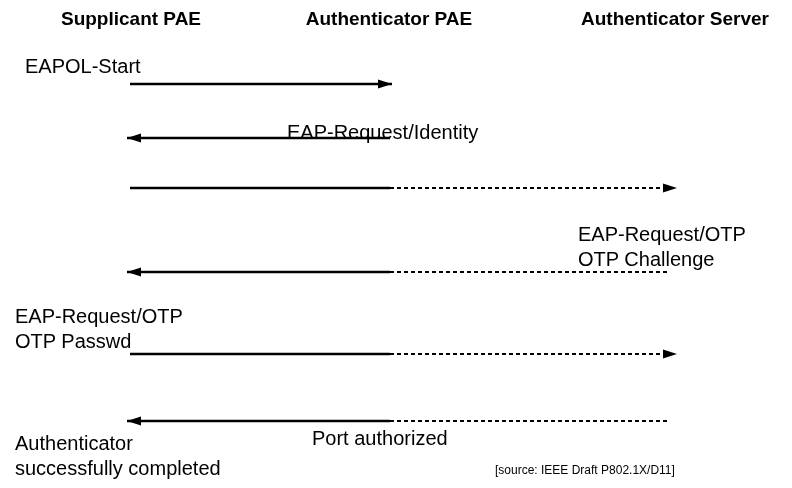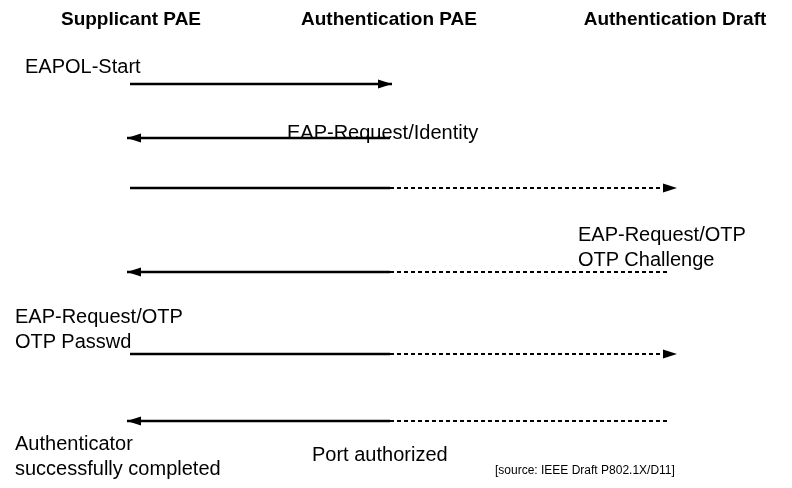--- a/index.html
+++ b/index.html
@@ -63,35 +63,35 @@
         <path d="M 677 354 L 663 349.4 L 663 358.6 Z" fill="#000000"></path>
       </g>
       <g>
         <line x1="127" y1="421" x2="390" y2="421" stroke="#000000" stroke-width="2.5"></line>
         <line x1="390" y1="421" x2="670" y2="421" stroke="#000000" stroke-width="2.2" stroke-dasharray="4 3"></line>
         <path d="M 127 421 L 141 416.4 L 141 425.6 Z" fill="#000000"></path>
       </g>
     </svg>
 
   <div class="hdr" style="left:131px">Supplicant PAE</div>
-  <div class="hdr" style="left:389px">Authentication PAE</div>
-  <div class="hdr" style="left:675px">Authentication Draft</div>
+  <div class="hdr" style="left:389px">Authenticator PAE</div>
+  <div class="hdr" style="left:675px">Authenticator Server</div>
 
   <div class="lbl" style="left:25px; top:54px">EAPOL-Start</div>
 
   <div class="lbl" style="left:287px; top:120px">EAP-Request/Identity</div>
 
 
   <div class="lbl" style="left:578px; top:222px">EAP-Request/OTP
 OTP Challenge</div>
 
   <div class="lbl" style="left:15px; top:304px">EAP-Request/OTP
 OTP Passwd</div>
 
 
-  <div class="lbl" style="left:312px; top:442px">Port authorized</div>
+  <div class="lbl" style="left:312px; top:426px">Port authorized</div>
 
   <div class="lbl" style="left:15px; top:431px">Authenticator
 successfully completed</div>
 
   <div class="src" style="left:495px; top:463px">[source: IEEE Draft P802.1X/D11]</div>
 
 </div>
 
 </body></html>

